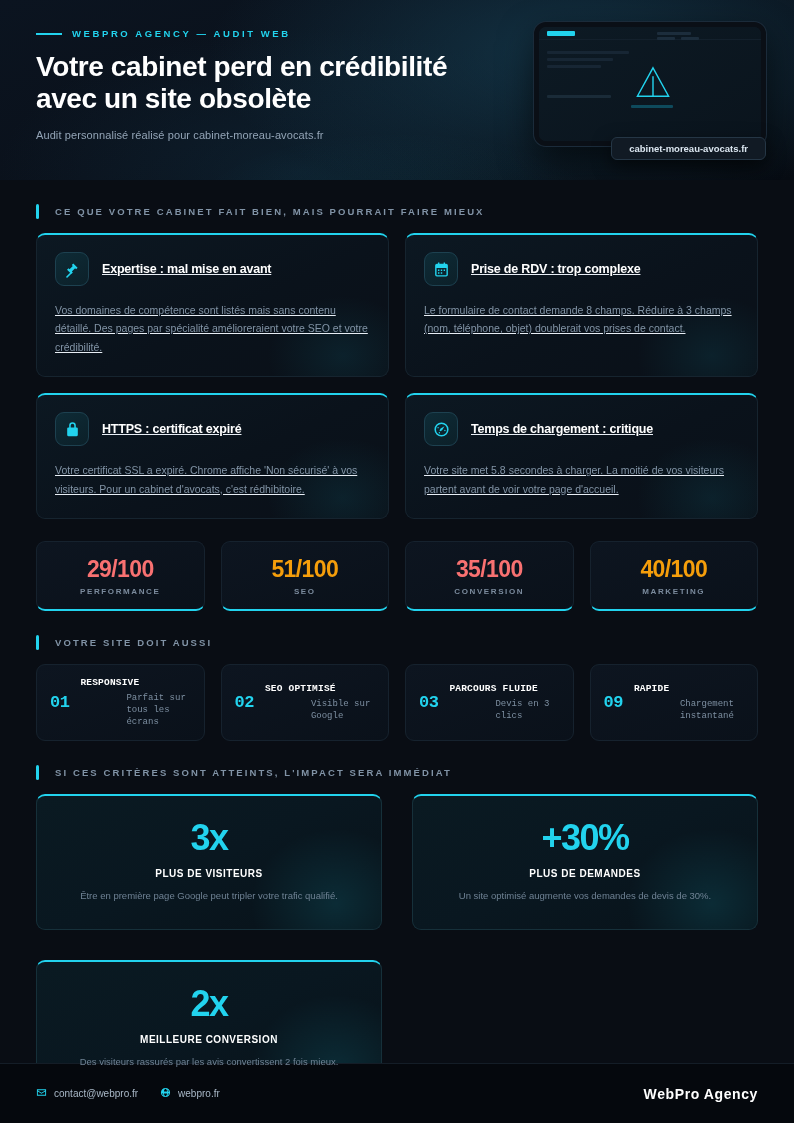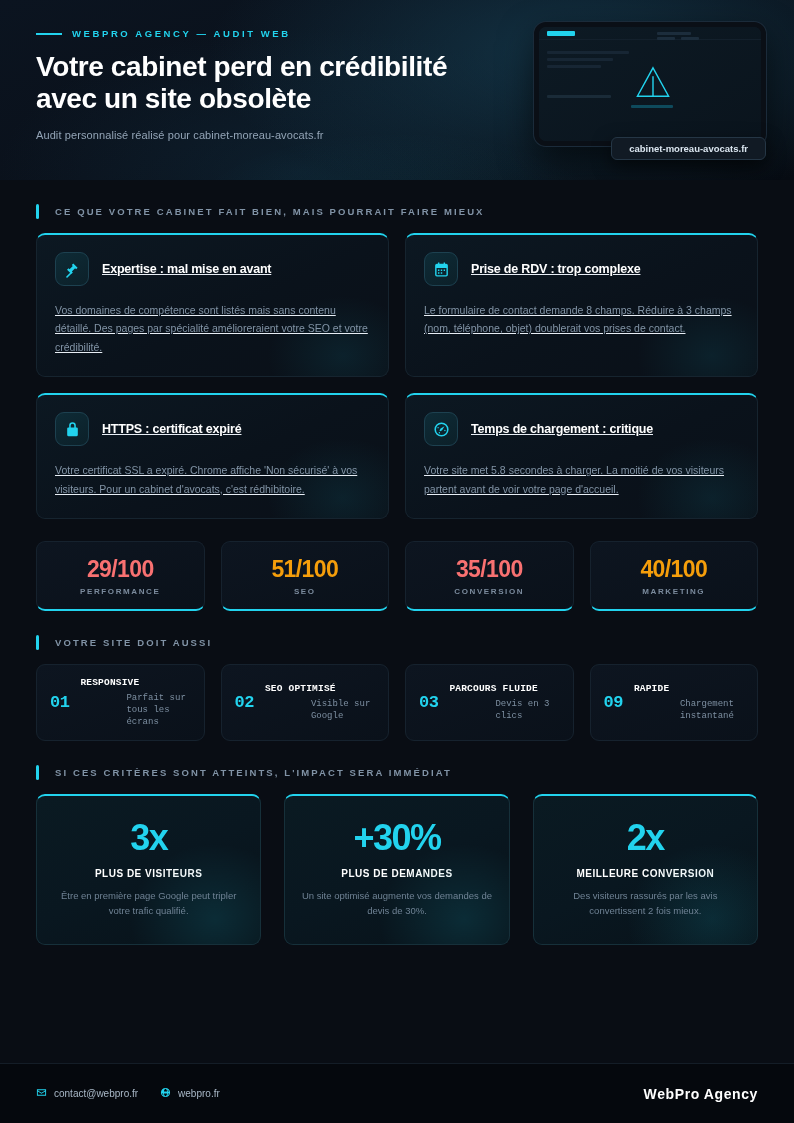--- a/index.html
+++ b/index.html
@@ -109,21 +109,21 @@
   .ncard{
     background:linear-gradient(160deg,#0d1520,#0a111a);
     border:1px solid #16222e; border-radius:9px;
     padding:12px 13px; display:flex; align-items:center; gap:11px; min-height:56px;
   }
   .ncard-num{ font-size:17px; font-weight:700; color:#22d3ee; letter-spacing:-.5px; flex:none;}
   .ncard-t{ font-size:9.5px; font-weight:700; color:#ffffff; letter-spacing:.2px; line-height:1.3;}
   .ncard-s{ font-size:9px; color:#7d8fa1; line-height:1.35; margin-top:2px;padding-left:46px;}
 
   
-  .grid3{ display:grid; grid-template-columns:repeat(3,1fr); gap:23px;}
+  .grid3{ display:grid; grid-template-columns:repeat(2,1fr); gap:30px;}
   .pcard{
     background:linear-gradient(155deg,#0a1a22 0%,#091720 50%,#081219 100%);
     border:1px solid #16303a; border-top:2px solid #22d3ee;
     border-radius:9px; padding:24px 16px 26px; text-align:center; position:relative; overflow:hidden;
   }
   .pcard:after{
     content:"";position:absolute;right:-40px;bottom:-50px;width:170px;height:150px;
     background:radial-gradient(closest-side, rgba(22,140,160,.20), transparent);
   }
   .pcard-val{ font-size:36px; font-weight:700; color:#22d3ee; letter-spacing:-1.5px; line-height:1;}

